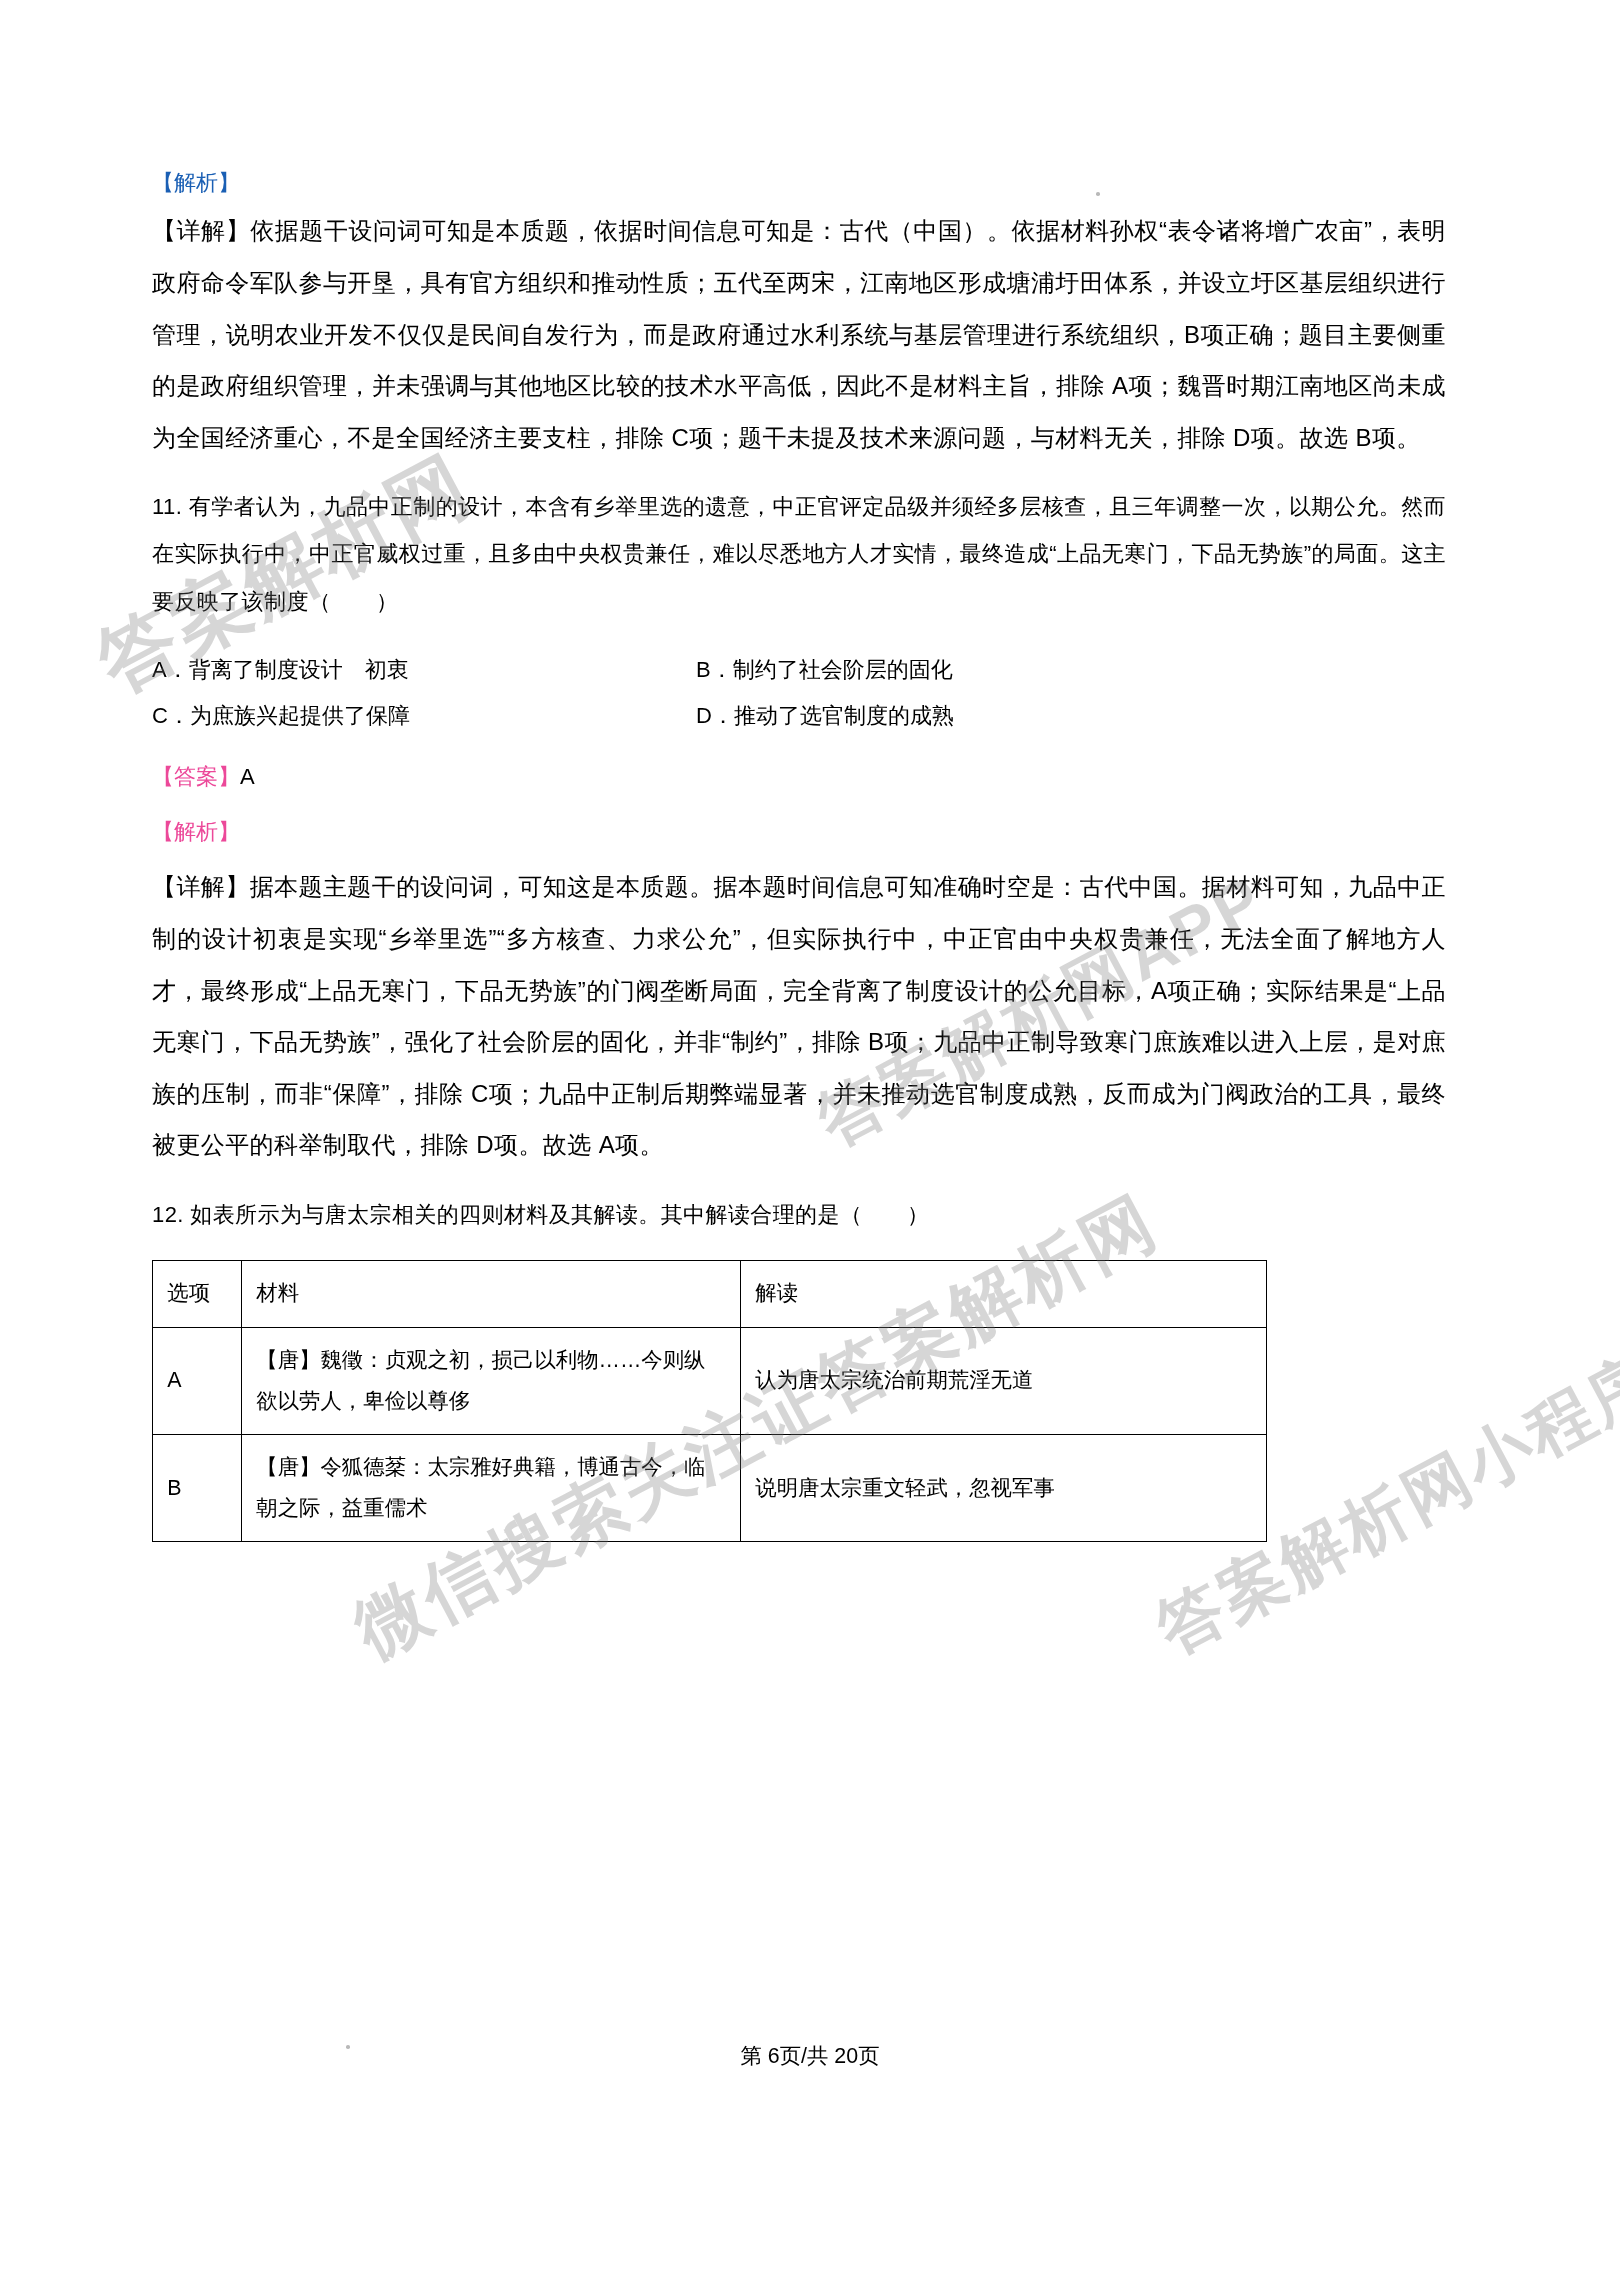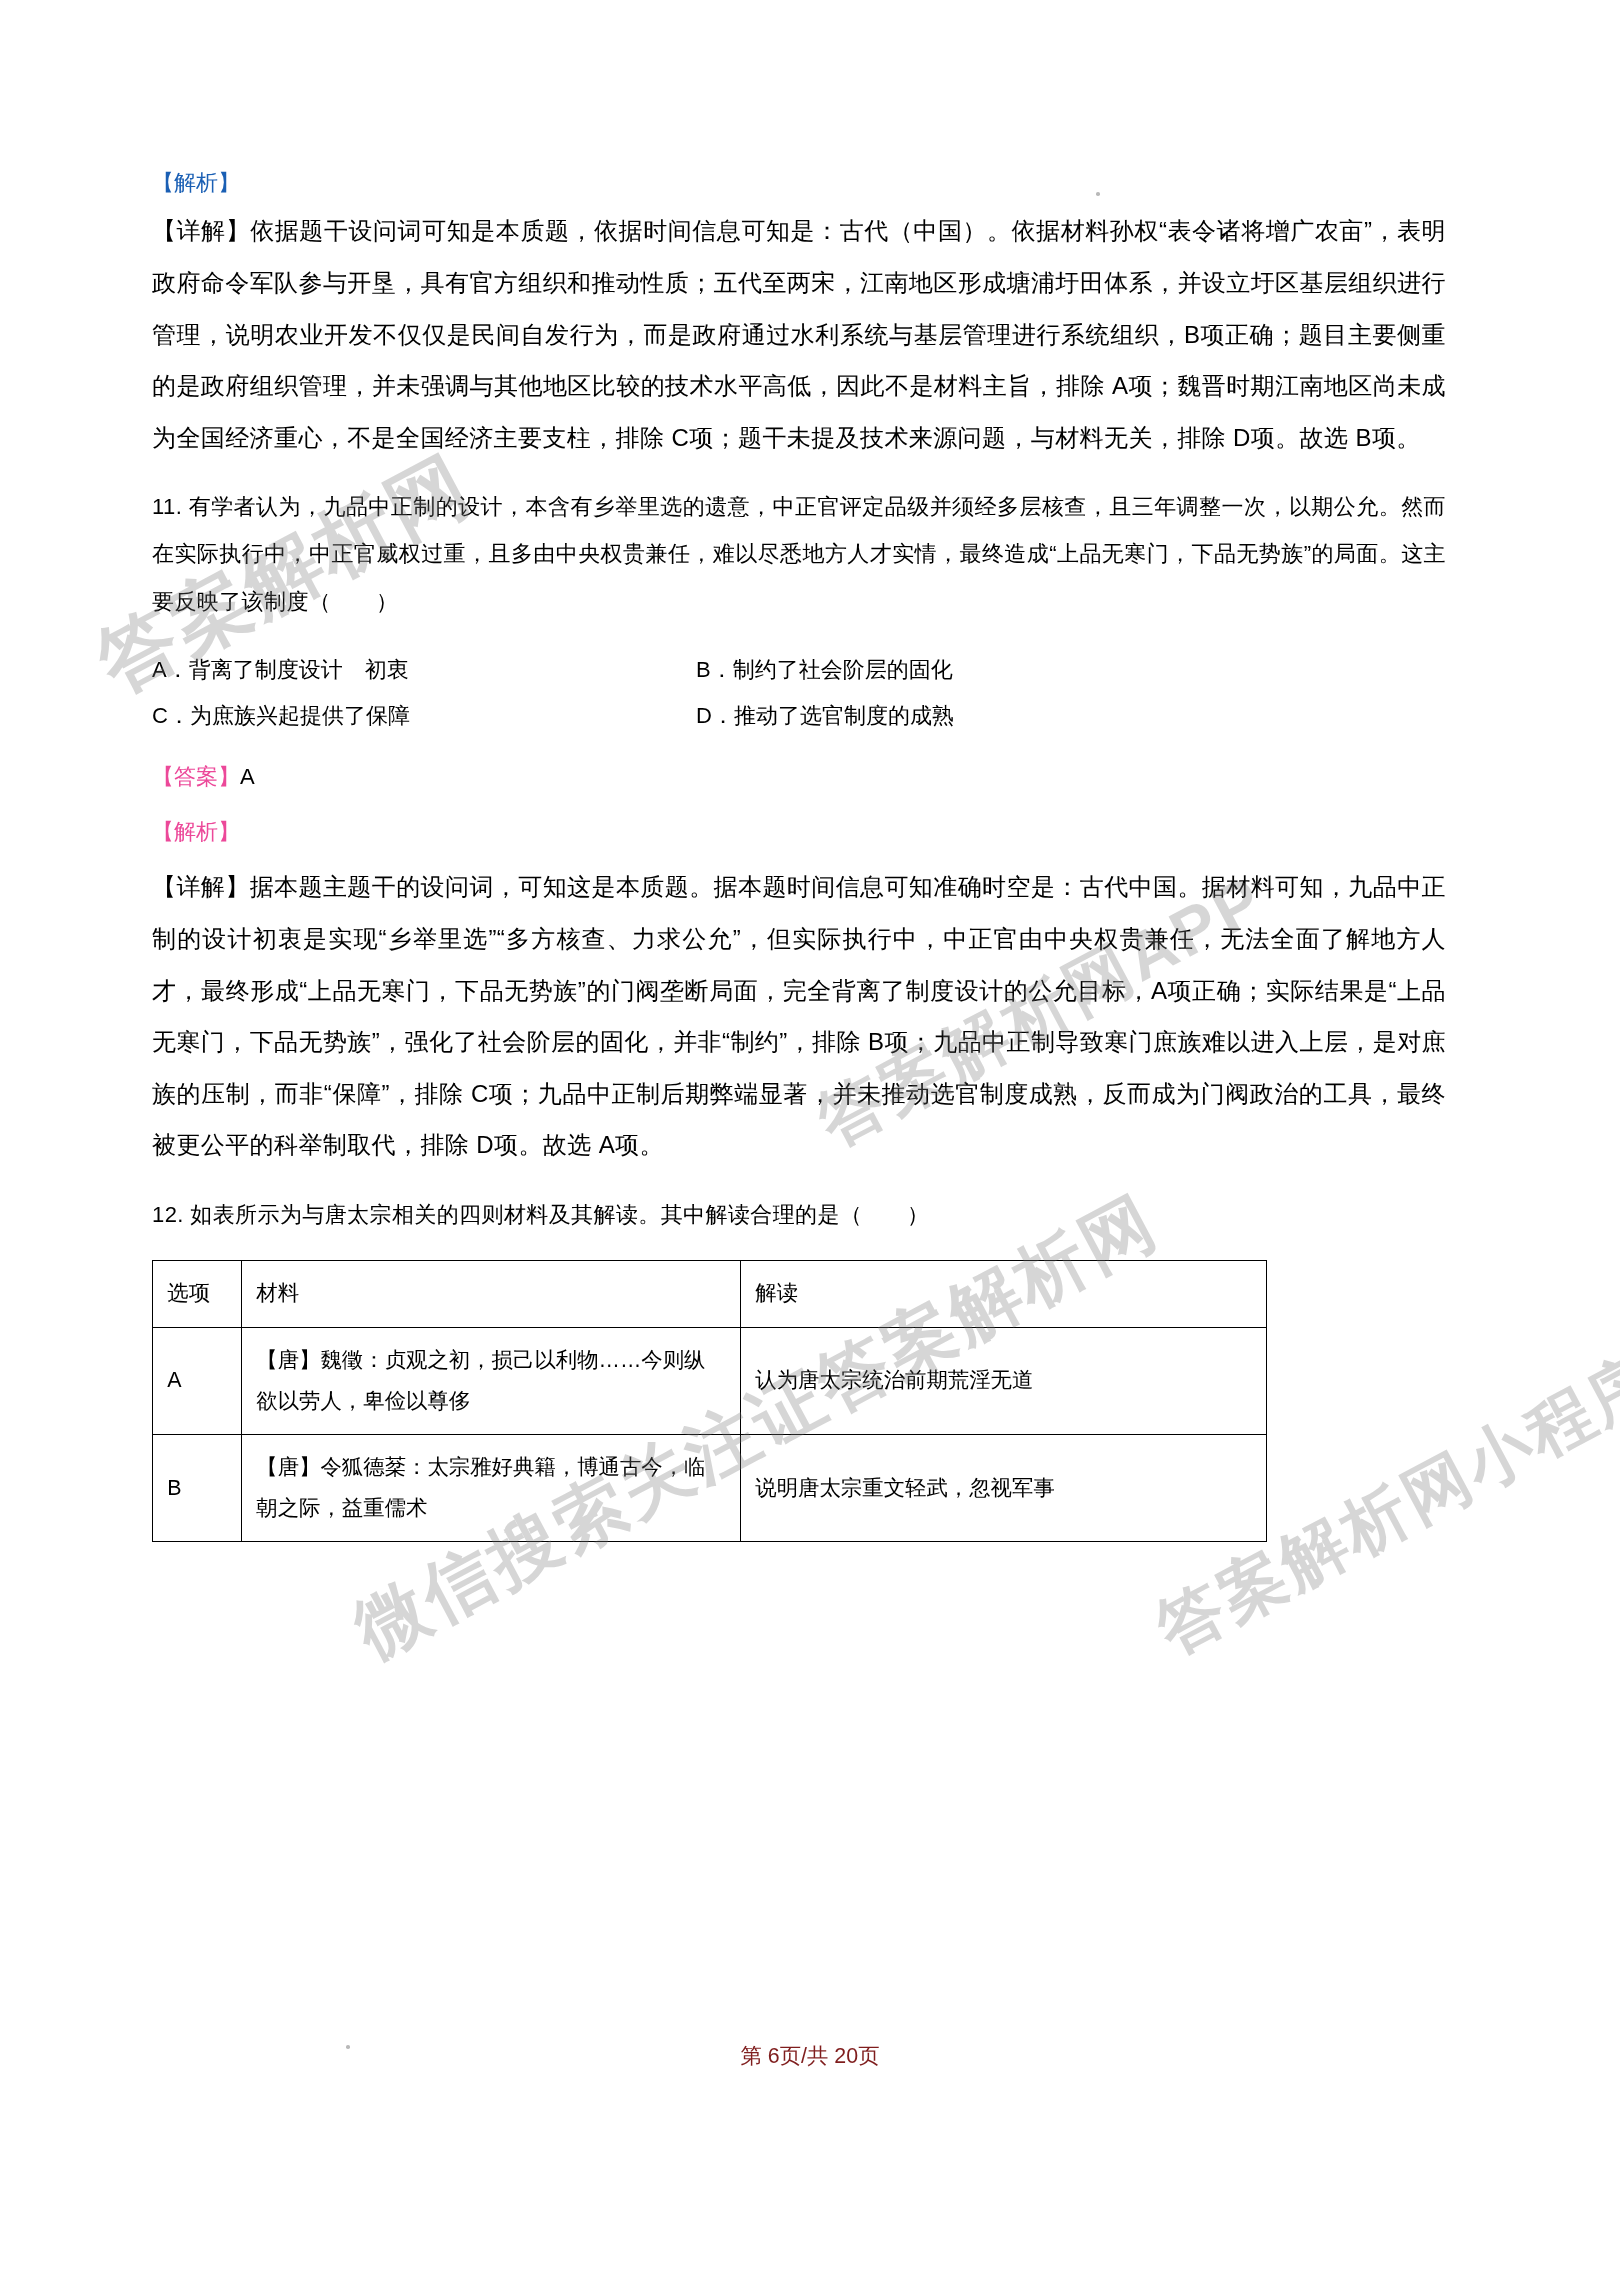--- a/index.html
+++ b/index.html
@@ -84,21 +84,21 @@
   .col-mat { width: 499px; }
   .col-read { width: 526px; }
   .cell-center-v { vertical-align: middle; }
   .footer {
     position: absolute;
     left: 0;
     top: 2041px;
     width: 100%;
     text-align: center;
     font-size: 21.4px;
-    color: #7f1d1d;
+    color: #000000;
   }
   
   .wm {
     position: absolute;
     color: rgba(120,120,120,0.30);
     font-weight: bold;
     white-space: nowrap;
     pointer-events: none;
     user-select: none;
   }

